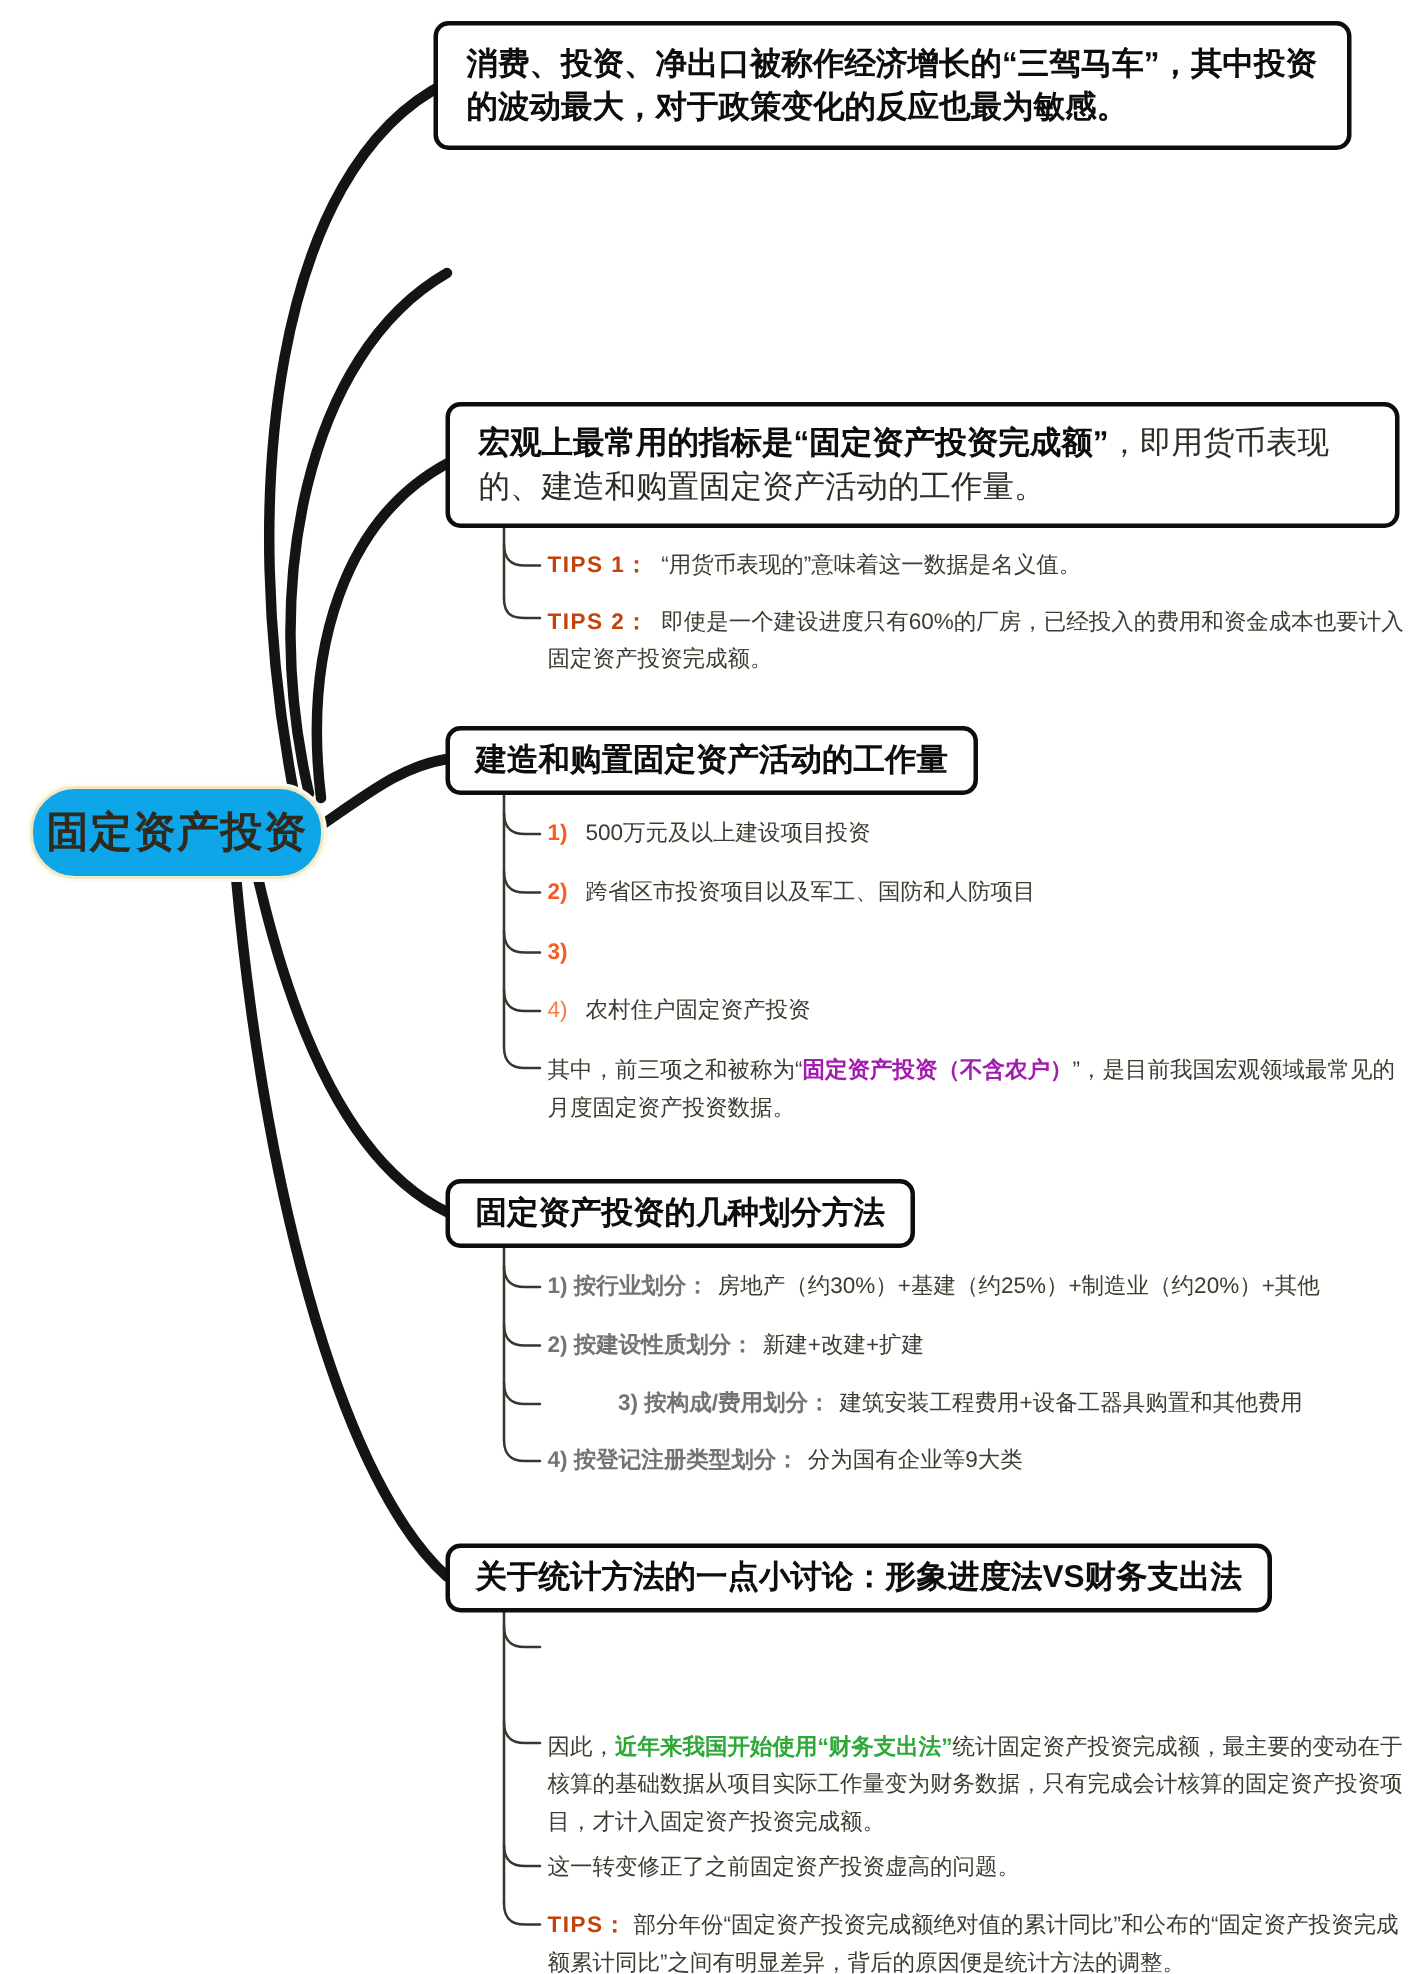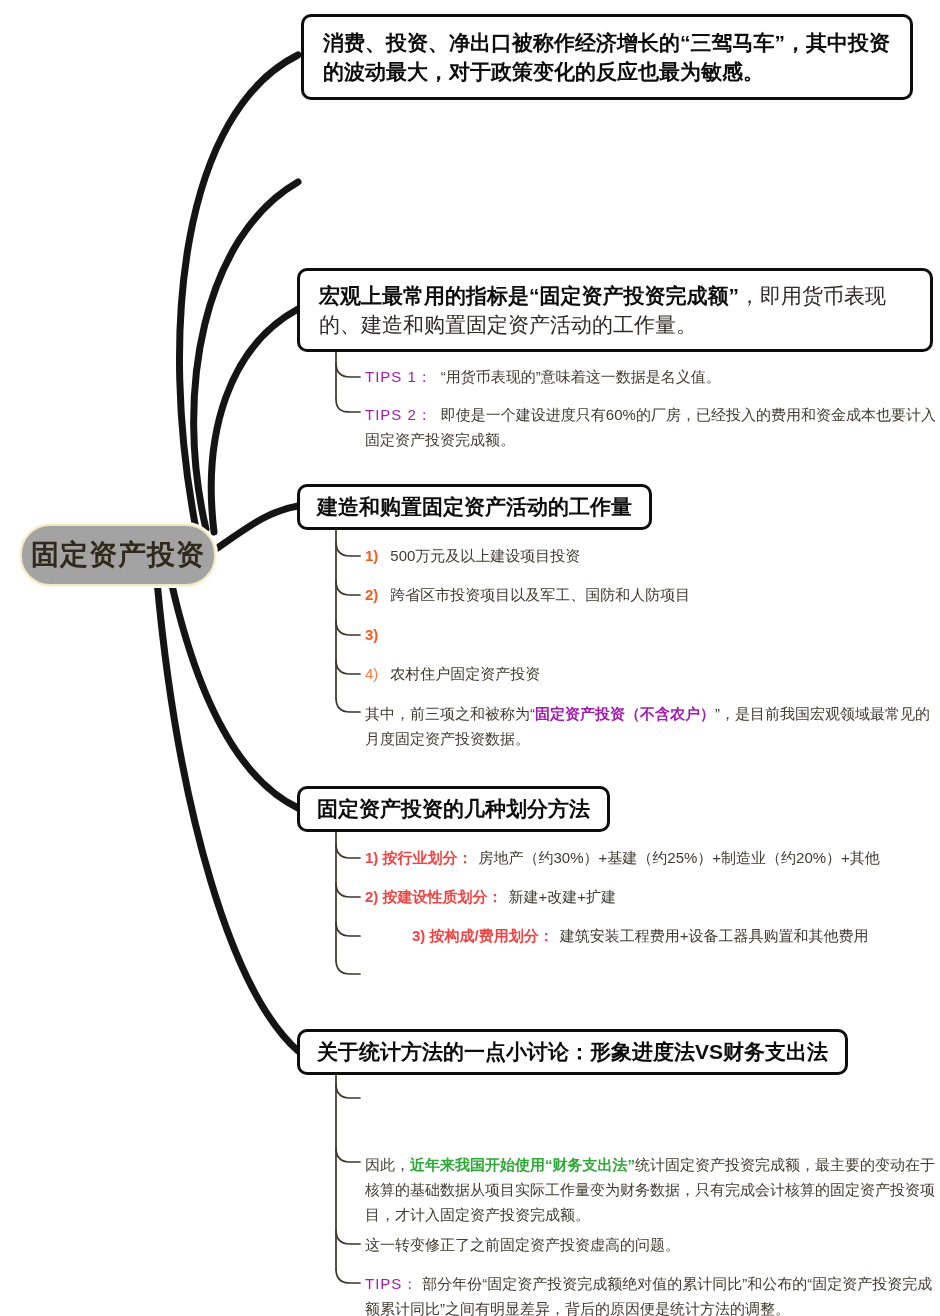--- a/index.html
+++ b/index.html
@@ -6,41 +6,41 @@
   .canvas{
     position:relative;width:940px;height:1316px;background:#ffffff;overflow:hidden;
     font-family:"Liberation Sans","DejaVu Sans",sans-serif;color:#3e3c30;
   }
   svg.lines{position:absolute;left:0;top:0;width:940px;height:1316px;}
   .curve{stroke:#141414;stroke-width:7;fill:none;stroke-linecap:round;}
   .wire{stroke:#39362c;stroke-width:1.7;fill:none;stroke-linecap:round;}
 
   .root{
     position:absolute;left:20px;top:524px;width:192px;height:58px;
-    background:#a3a3a3;border:2px solid #f2e8c4;border-radius:30px;
+    background:#0ea5e9;border:2px solid #f2e8c4;border-radius:30px;
     display:flex;align-items:center;justify-content:center;
     font-size:28px;font-weight:bold;color:#302a1d;letter-spacing:1px;
     box-shadow:0 0 0 2px #fdfaef;
   }
   .topic{
     position:absolute;background:#ffffff;border:3px solid #0d0d0d;border-radius:10px;
     font-size:21px;line-height:29px;color:#0d0d0d;box-sizing:border-box;
   }
   .topic.para{padding:11px 19px;}
   .topic.oneline{padding:7px 17px;line-height:26px;white-space:nowrap;font-weight:bold;}
   .topic .b{font-weight:bold;}
   .topic .r{font-weight:normal;color:#2e2c24;}
 
   .child{position:absolute;left:365px;font-size:15px;line-height:25px;color:#3e3c30;}
   .oneln{white-space:nowrap;line-height:17px;}
-  .glabel{color:#a21caf;font-weight:normal;letter-spacing:1px;margin-right:8px;}
+  .glabel{color:#c2410c;font-weight:bold;letter-spacing:1px;margin-right:8px;}
   .ghl{color:#2fa838;font-weight:bold;}
   .onum{color:#f75b1f;font-weight:bold;margin-right:12px;}
   .onum.lt{font-weight:normal;color:#f77b42;}
-  .olabel{color:#ef4444;font-weight:bold;margin-right:6px;}
+  .olabel{color:#737373;font-weight:bold;margin-right:6px;}
   .ohl{color:#a21caf;font-weight:bold;}
 </style>
 </head>
 <body>
 
 <div class="canvas">
 
   <svg class="lines" viewBox="0 0 940 1316">
 
     <path class="curve" d="M196,529 C158,330 183,112 298,55"></path>
@@ -71,21 +71,21 @@
     <path class="wire" d="M336,1084 C336,1095 342,1098 350,1098 L360,1098"></path>
     <path class="wire" d="M336,1148 C336,1159 342,1162 350,1162 L360,1162"></path>
     <path class="wire" d="M336,1230 C336,1241 342,1244 350,1244 L360,1244"></path>
     <path class="wire" d="M336,1269 C336,1280 342,1283 350,1283 L360,1283"></path>
   </svg>
 
   <div class="root">
     <span>固定资产投资</span>
   </div>
 
-  <div class="topic para" style="left:301px;top:14px;width:612px;font-weight:bold;">
+  <div class="topic para" style="left:289px;top:14px;width:612px;font-weight:bold;">
     <span class="b">消费、投资、净出口被称作经济增长的“三驾马车”，其中投资的波动最大，对于政策变化的反应也最为敏感。</span>
   </div>
 
 
   <div class="topic para" style="left:297px;top:268px;width:636px;padding-top:10px;padding-bottom:10px;">
     <span class="b">宏观上最常用的指标是“固定资产投资完成额”</span><span class="r">，即用货币表现的、建造和购置固定资产活动的工作量。</span>
   </div>
 
   <div class="child oneln" style="top:368px;">
     <span class="glabel">TIPS 1：</span><span>“用货币表现的”意味着这一数据是名义值。</span>
@@ -120,20 +120,23 @@
 
   <div class="child oneln" style="top:849px;">
     <span class="olabel">1) 按行业划分：</span><span>房地产（约30%）+基建（约25%）+制造业（约20%）+其他</span>
   </div>
   <div class="child oneln" style="top:888px;">
     <span class="olabel">2) 按建设性质划分：</span><span>新建+改建+扩建</span>
   </div>
   <div class="child oneln" style="top:927px;margin-left:47px;">
     <span class="olabel">3) 按构成/费用划分：</span><span>建筑安装工程费用+设备工器具购置和其他费用</span>
   </div>
+  <div class="child oneln" style="top:965px;">
+    <span class="olabel">4) 按登记注册类型划分：</span><span>分为国有企业等9大类</span>
+  </div>
 
   <div class="topic oneline" style="left:297px;top:1029px;">
     <span>关于统计方法的一点小讨论：形象进度法VS财务支出法</span>
   </div>
 
   <div class="child" style="top:1152px;width:572px;">
     <span>因此，</span><span class="ghl">近年来我国开始使用“财务支出法”</span><span>统计固定资产投资完成额，最主要的变动在于核算的基础数据从项目实际工作量变为财务数据，只有完成会计核算的固定资产投资项目，才计入固定资产投资完成额。</span>
   </div>
   <div class="child oneln" style="top:1236px;">
     <span>这一转变修正了之前固定资产投资虚高的问题。</span>

